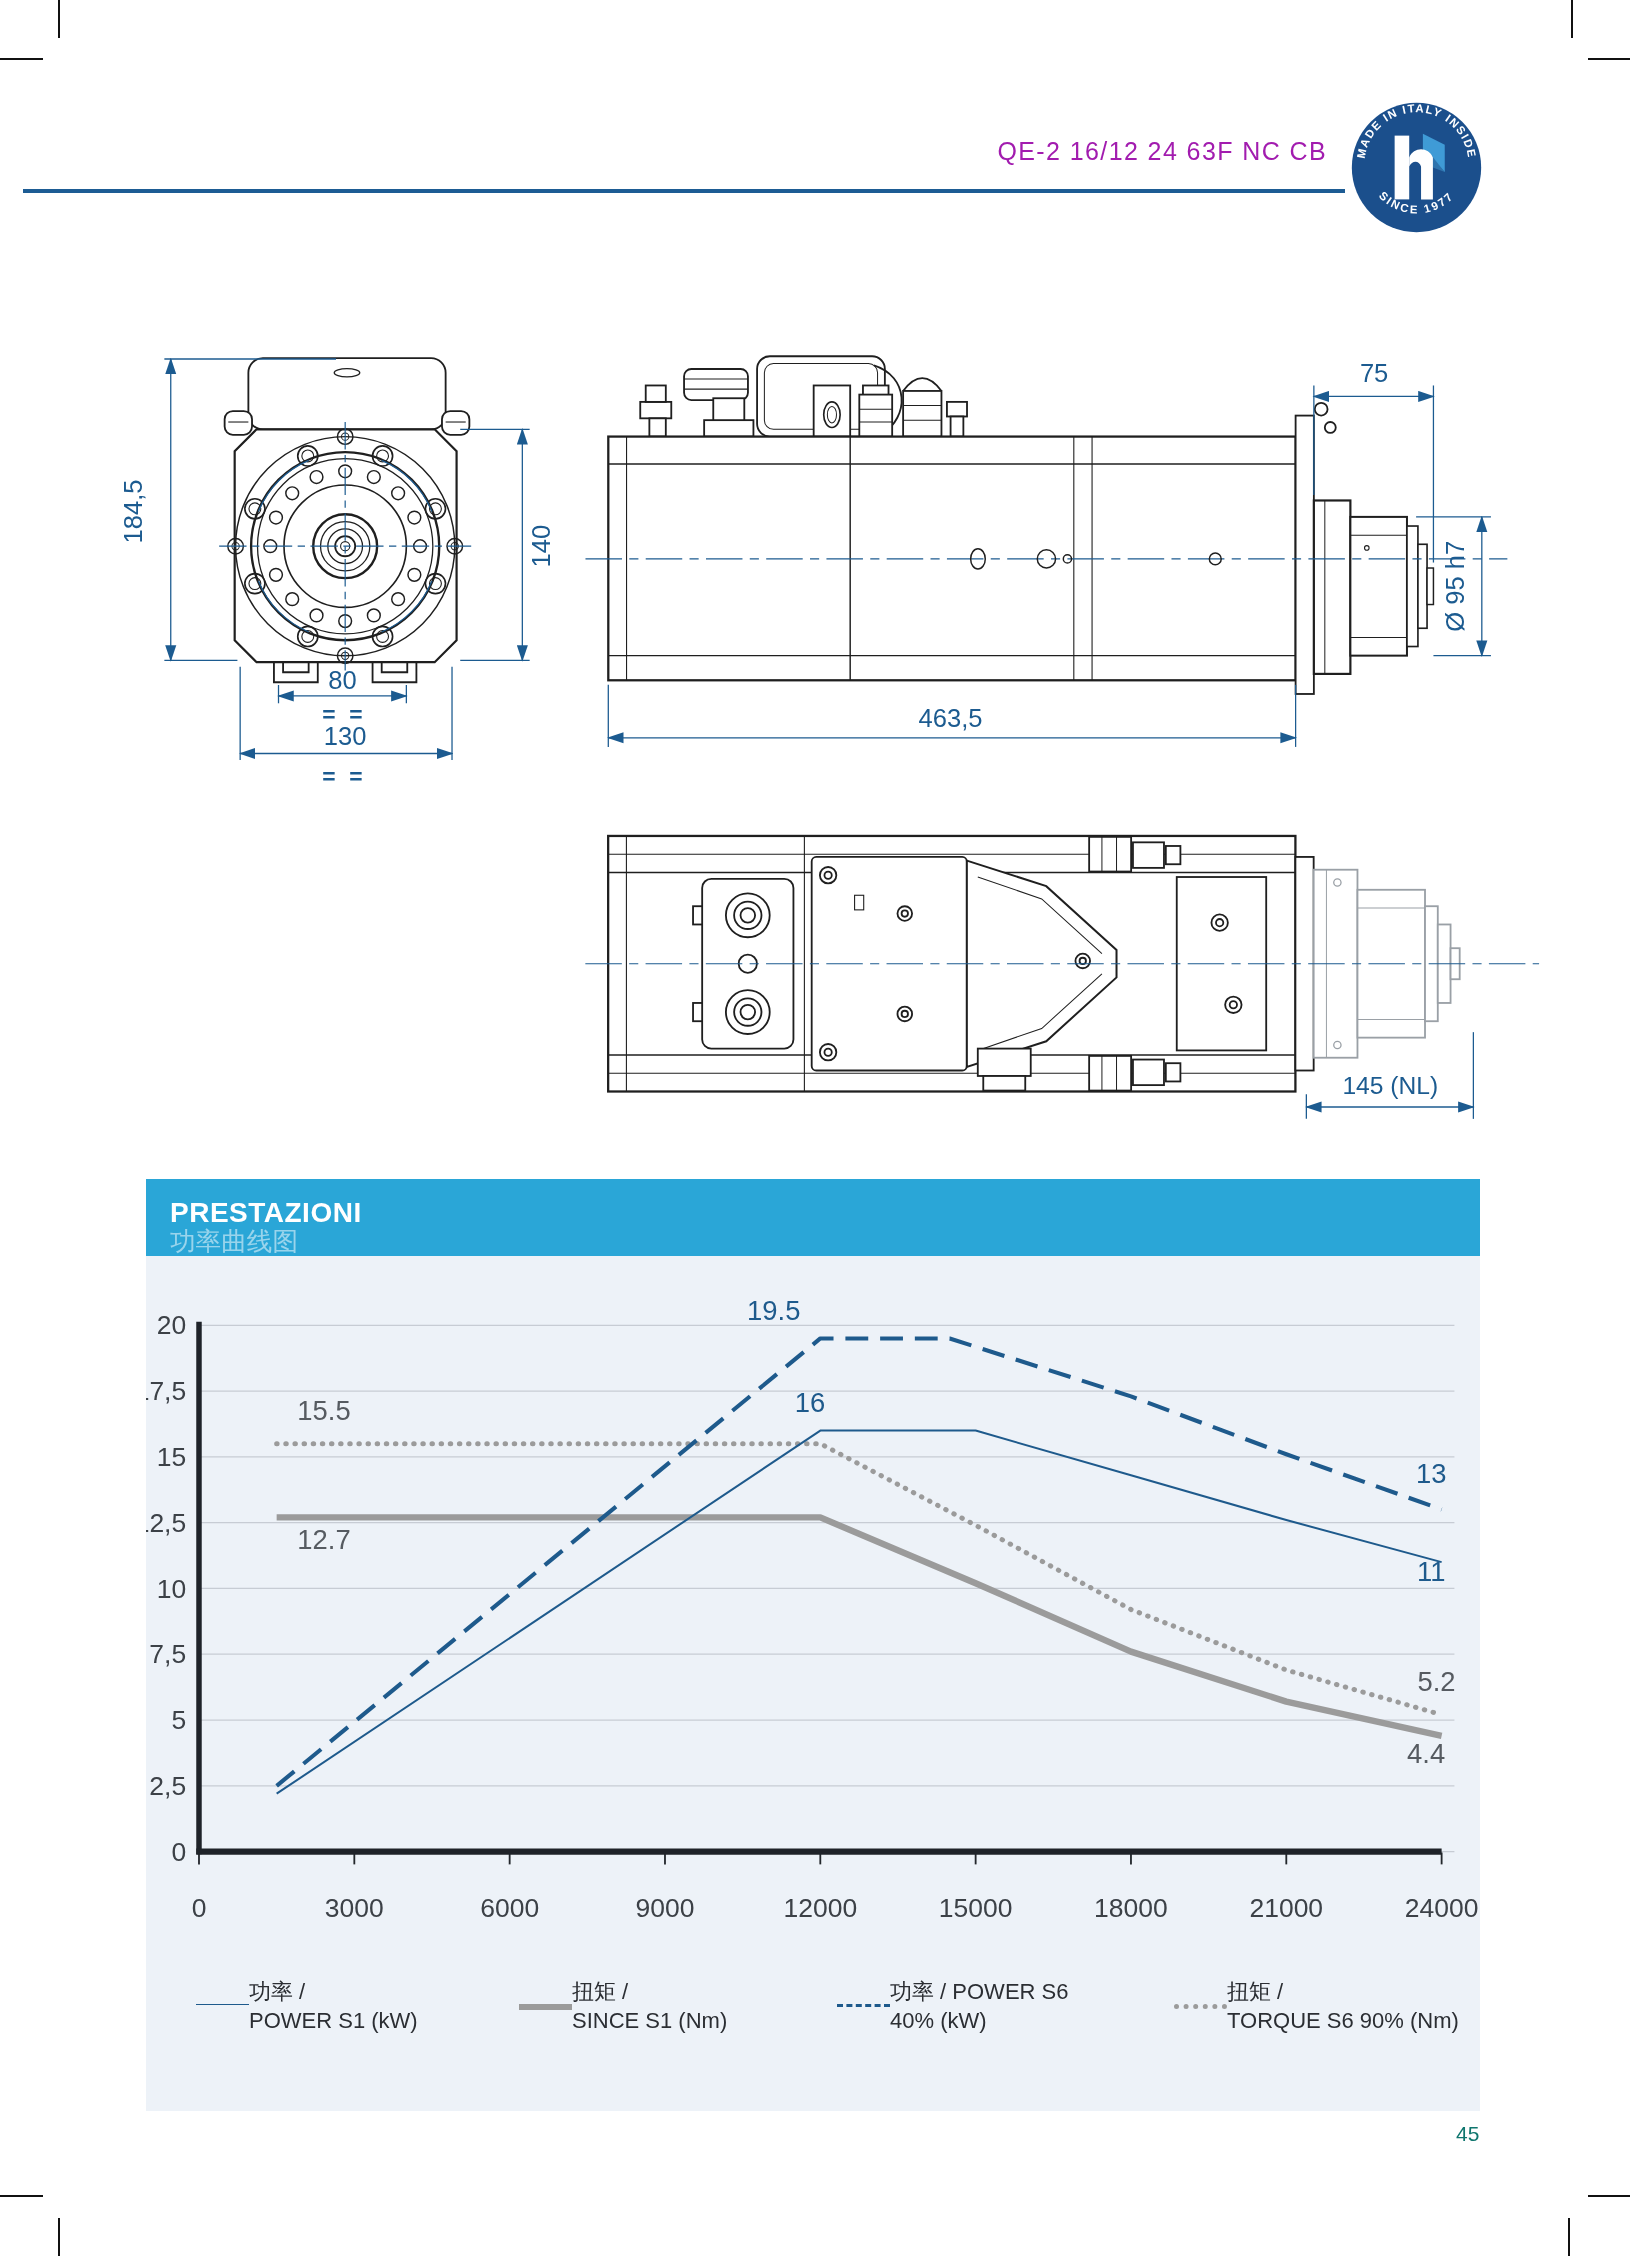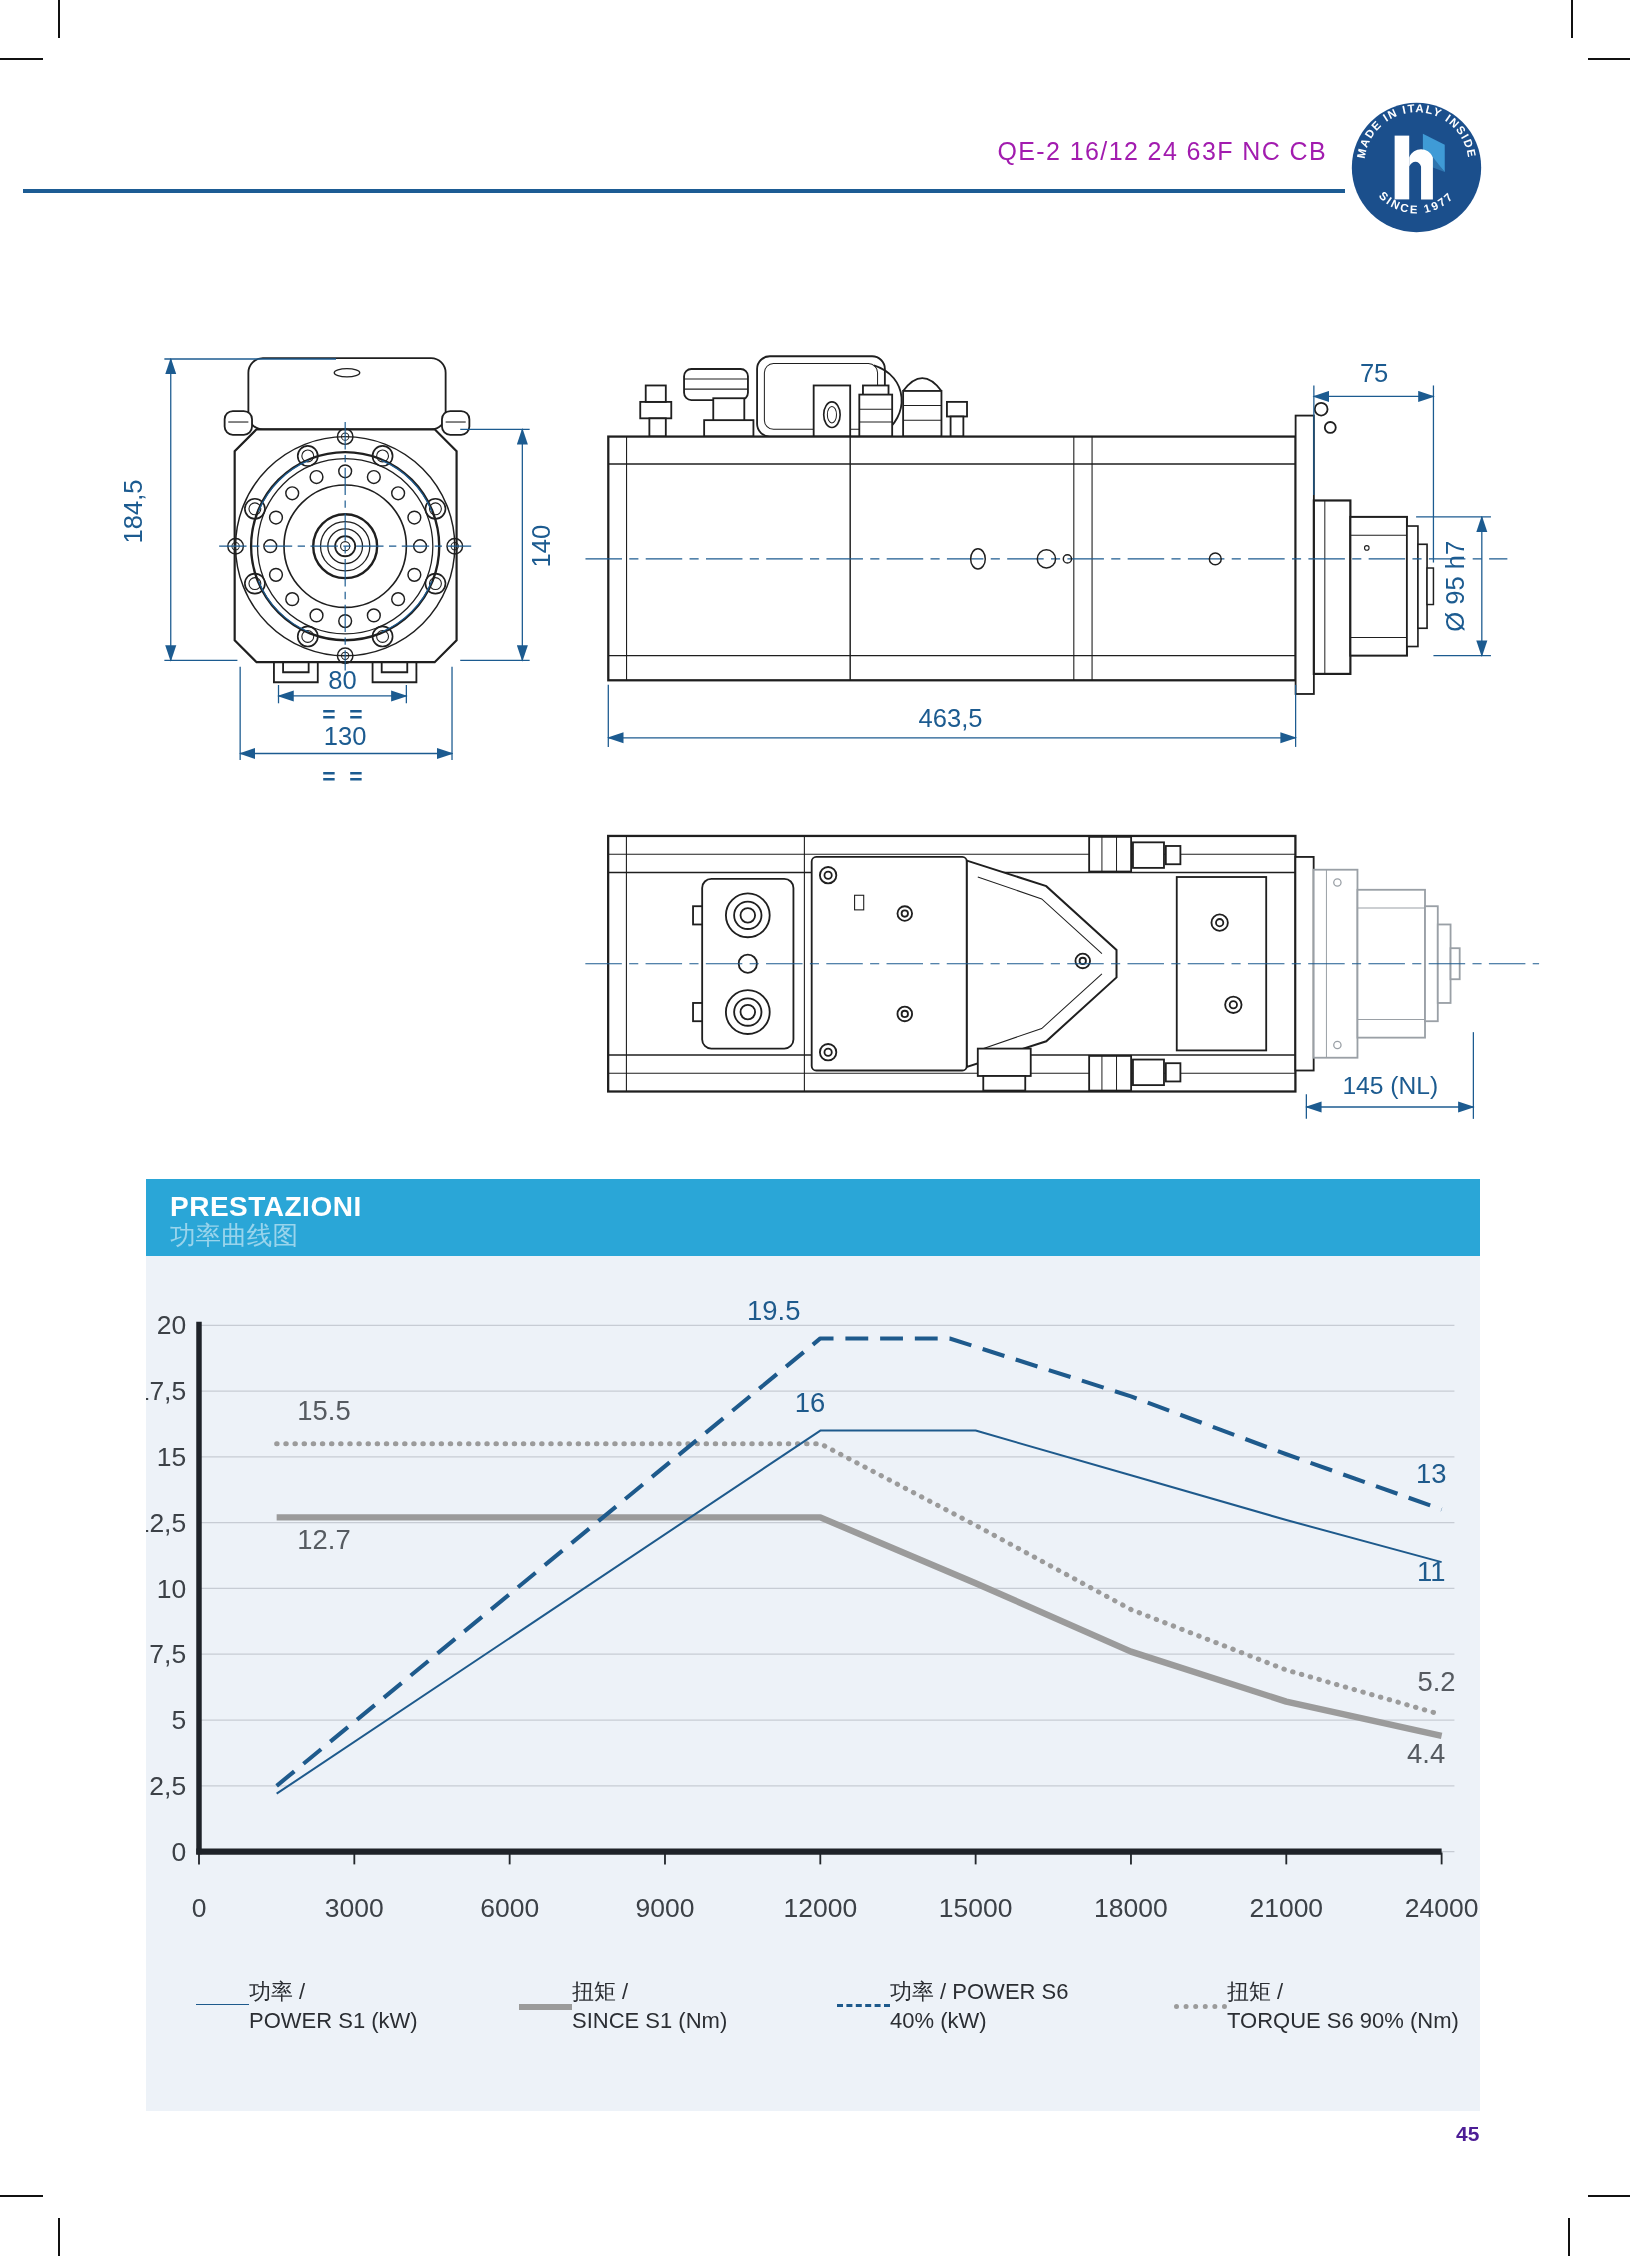--- a/index.html
+++ b/index.html
@@ -9,34 +9,34 @@
   #model-title{position:absolute;top:137px;right:304px;font-size:25px;letter-spacing:1.4px;
         color:#a21caf;font-weight:400;}
   #header-rule{position:absolute;left:23px;top:189px;width:1322px;height:3.7px;background:#1d5c94;}
   #badge{position:absolute;left:1350px;top:101px;width:133px;height:133px;}
   .badge-arc{fill:#ffffff;font-size:12.5px;font-weight:700;letter-spacing:1.6px;}
   .badge-arc-b{fill:#ffffff;font-size:12.5px;font-weight:700;letter-spacing:2.5px;}
   svg text.dimtxt{fill:#1c5b90;font-size:28px;font-family:"Liberation Sans",sans-serif;}
   svg text.dimsym{fill:#1c5b90;font-size:25px;font-weight:700;letter-spacing:4px;font-family:"Liberation Sans",sans-serif;}
   #perf-panel{position:absolute;left:146px;top:1179px;width:1334px;height:932px;background:#edf2f8;}
   #perf-banner{position:absolute;left:0;top:0;width:100%;height:77px;background:#2aa6d7;box-sizing:border-box;
-        padding:12px 0 0 24px;z-index:2;}
+        padding:18px 0 0 24px;z-index:2;}
   #perf-banner .t{color:#ffffff;font-size:28px;font-weight:700;letter-spacing:0.5px;line-height:31px;}
   #perf-banner .s{color:rgba(255,255,255,.52);font-size:25.6px;line-height:27.4px;}
   #chart-svg{position:absolute;left:0;top:0;z-index:1;}
   .tick{fill:#3c4147;font-size:29px;font-family:"Liberation Sans",sans-serif;}
   .ann{font-size:30px;font-family:"Liberation Sans",sans-serif;}
   .legend-item{position:absolute;top:798px;display:flex;z-index:2;}
   .legend-item .swatch{width:53px;height:0;margin-top:26.5px;flex:0 0 auto;}
   .legend-item .txt{font-size:22px;line-height:29px;color:#2b2e33;white-space:nowrap;}
   .solid-thin-blue{border-top:1.8px solid #1e5a8c;}
   .solid-thick-gray{border-top:6.4px solid #9b9b9b;}
   .dashed-blue{border-top:3.7px dashed #1e5a8c;}
   .dotted-gray{border-top:5.5px dotted #9b9b9b;}
-  #page-number{position:absolute;left:1456px;top:2122px;font-size:21px;font-weight:700;color:#4c1d95;}
+  #page-number{position:absolute;left:1456px;top:2122px;font-size:21px;font-weight:400;color:#0f766e;}
 </style>
 </head>
 <body>
 
 <div id="page">
 
   <div class="cropmark" style="left:58px;top:0;width:1.8px;height:38px;"></div>
   <div class="cropmark" style="left:0;top:58px;width:43px;height:1.8px;"></div>
   <div class="cropmark" style="left:1571px;top:0;width:1.8px;height:38px;"></div>
   <div class="cropmark" style="left:1588px;top:58px;width:43px;height:1.8px;"></div>

